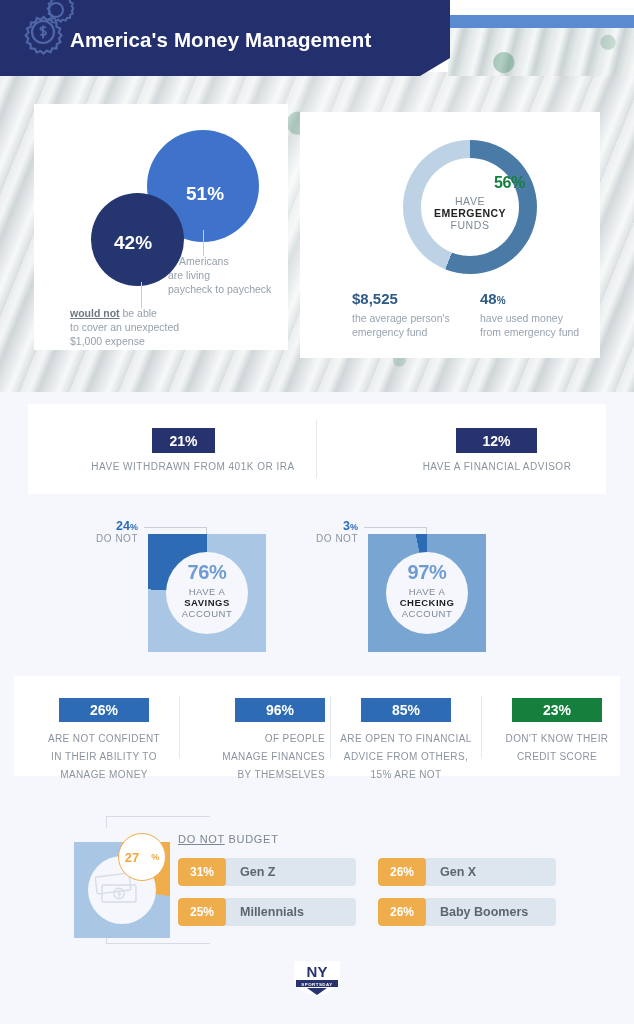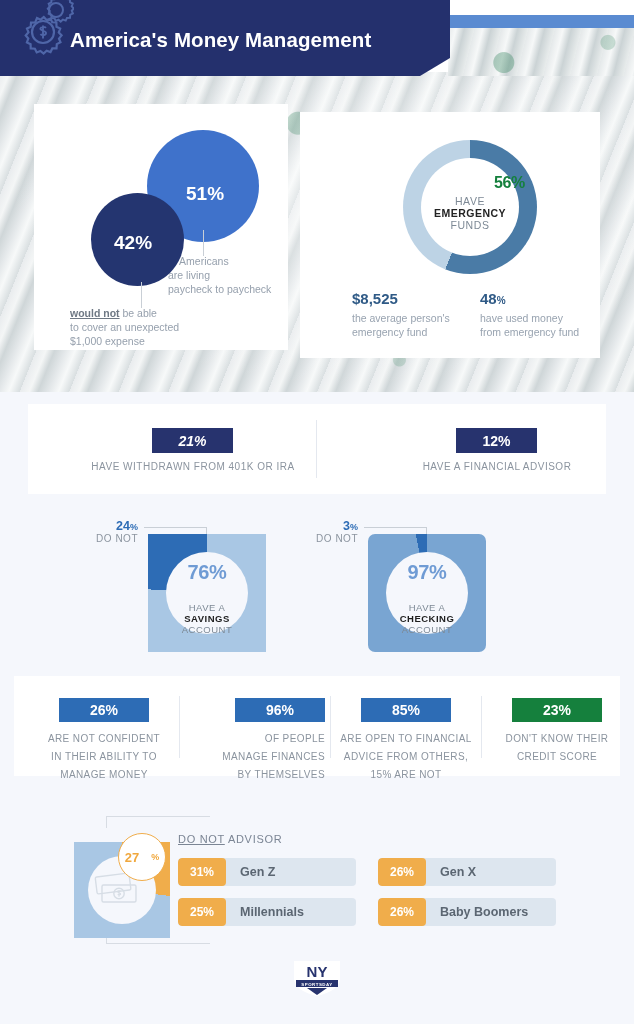--- a/index.html
+++ b/index.html
@@ -104,36 +104,36 @@
   .stat-txt { color: #98a3b0; font-size: 10.5px; line-height: 14px; margin-top: 4px; }
 
   
   .panel { position: absolute; background: #ffffff; }
   .panel-2 { left: 28px; top: 404px; width: 578px; height: 90px; }
   .badge { position: absolute; display: flex; align-items: center; justify-content: center;
            color: #fff; font-weight: bold; }
   .badge-navy { background: #27336e; }
   .badge-blue { background: #2d6cb5; }
   .badge-slate { background: #15803d; }
-  .b21 { left: 124px; top: 24px; width: 81px; height: 25px; font-size: 14px; font-style: italic; }
+  .b21 { left: 124px; top: 24px; width: 63px; height: 25px; font-size: 14px; }
   .b12 { left: 428px; top: 24px; width: 81px; height: 25px; font-size: 14px; }
   .cap { position: absolute; color: #8b949f; font-size: 10px; letter-spacing: .5px; text-align: center; }
   .cap21 { left: 34px;  top: 57px; width: 262px; }
   .cap12 { left: 338px; top: 57px; width: 262px; }
   .vdiv { position: absolute; width: 1px; background: #e4e8ef; }
   .vdiv-2 { left: 288px; top: 16px; height: 58px; }
 
   
   .acct { position: absolute; }
   .acct-a { left: 148px; top: 534px; width: 118px; height: 118px; }
   .acct-b { left: 368px; top: 534px; width: 118px; height: 118px; }
   .acct-hole { position: absolute; left: 18px; top: 18px; width: 82px; height: 82px; border-radius: 50%; background: #f5f7fc; }
   .acct-center { position: absolute; left: 9px; top: 27px; width: 100px; text-align: center; }
   .acct-pct { color: #6f9bd4; font-size: 20px; font-weight: bold; letter-spacing: -.3px; }
-  .acct-l1 { color: #7d8995; font-size: 9.5px; letter-spacing: .5px; margin-top: 18px; }
+  .acct-l1 { color: #7d8995; font-size: 9.5px; letter-spacing: .5px; margin-top: 2px; }
   .acct-l2 { color: #1d1d1d; font-size: 9.5px; font-weight: bold; letter-spacing: .5px; }
   .acct-l3 { color: #7d8995; font-size: 9.5px; letter-spacing: .5px; }
 
   .donot { position: absolute; text-align: right; }
   .donot-pct { color: #2d6cb5; font-size: 12.5px; font-weight: bold; }
   .donot-pct small { font-size: 9px; }
   .donot-txt { color: #8b949f; font-size: 10px; letter-spacing: .5px; }
   .donot-a { left: 86px;  top: 519px; width: 52px; }
   .donot-b { left: 306px; top: 519px; width: 52px; }
   .elbow { position: absolute; border-left: 1px solid #c9cfd6; border-top: 1px solid #c9cfd6; }
@@ -274,21 +274,21 @@
       <div class="acct-l2">SAVINGS</div>
       <div class="acct-l3">ACCOUNT</div>
     </div>
   </div>
 
   <div class="elbow elbow-b"></div>
   <div class="donot donot-b">
     <div class="donot-pct"><span>3</span><small>%</small></div>
     <div class="donot-txt">DO NOT</div>
   </div>
-  <div class="acct acct-b" id="acctB" style="background: conic-gradient(from 349.2deg, rgb(45, 108, 181) 0deg, rgb(45, 108, 181) 10.8deg, rgb(121, 165, 210) 10.8deg, rgb(121, 165, 210) 360deg); border-radius: 7px;">
+  <div class="acct acct-b" id="acctB" style="background: conic-gradient(from 349.2deg, rgb(45, 108, 181) 0deg, rgb(45, 108, 181) 10.8deg, rgb(121, 165, 210) 10.8deg, rgb(121, 165, 210) 360deg);">
     <div class="acct-hole"></div>
     <div class="acct-center">
       <div class="acct-pct">97%</div>
       <div class="acct-l1">HAVE A</div>
       <div class="acct-l2">CHECKING</div>
       <div class="acct-l3">ACCOUNT</div>
     </div>
   </div>
 
   <div class="panel panel-4">
@@ -335,21 +335,21 @@
         <circle cx="27" cy="21.5" r="5.2"></circle>
         <path d="M27 18.2 v6.6 M28.6 19.3 c-.6-.5-2.8-.8-3 .4 -.3 1.2 3 .8 3 2.2 0 1.3-2.3 1.2-2.9.5" stroke-width="1.1"></path>
       </g>
     </svg>
   </div>
   <div class="bbubble">
       <span>27</span>
       <small>%</small>
     </div>
 
-  <div class="bud-title"><u>DO NOT</u><span> ADVISOR</span></div>
+  <div class="bud-title"><u>DO NOT</u><span> BUDGET</span></div>
 
   <div class="genrow g1">
     <div class="gpct">31%</div>
     <div class="gname">Gen Z</div>
   </div>
   <div class="genrow g2">
     <div class="gpct">25%</div>
     <div class="gname">Millennials</div>
   </div>
   <div class="genrow g3">

